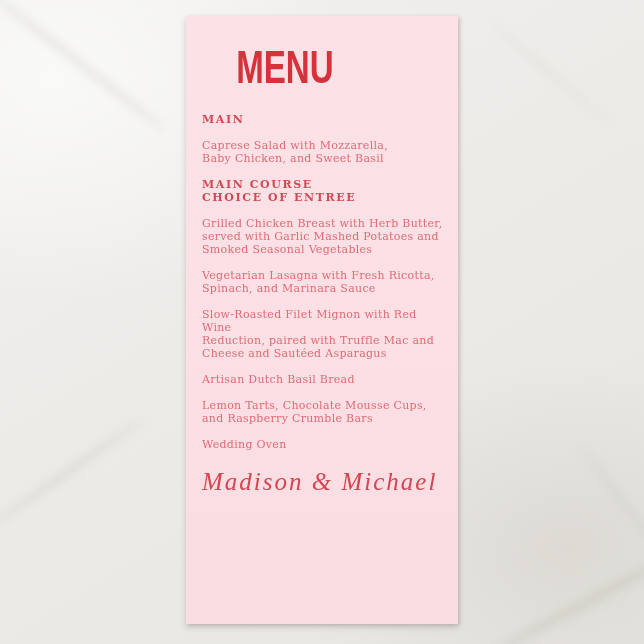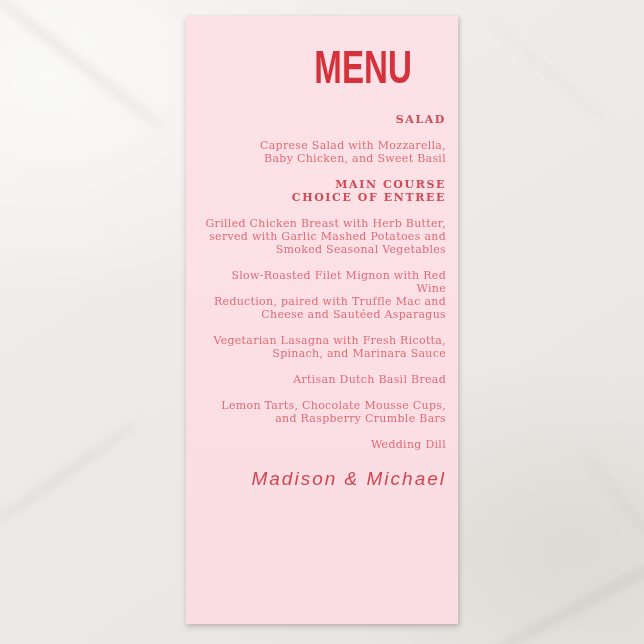--- a/index.html
+++ b/index.html
@@ -29,21 +29,21 @@
   .vein-5 { left: 470px; top: 70px;  width: 160px; height: 6px;  transform: rotate(40deg); opacity: .35; }
 
   .card {
     position: absolute;
     left: 186px;
     top: 16px;
     width: 272px;
     height: 608px;
     background: linear-gradient(#fce2e7, #fadde2);
     box-shadow: 0 3px 6px rgba(140,130,130,0.38), 2px 1px 3px rgba(150,140,140,0.25);
-    text-align: right;
+    text-align: left;
     box-sizing: border-box;
     padding: 28px 12px 0 16px;
   }
 
   .menu-title {
     font-family: "Liberation Sans", sans-serif;
     font-weight: bold;
     font-size: 46px;
     line-height: 46px;
     color: #d5323c;
@@ -68,63 +68,63 @@
     font-family: "DejaVu Serif", serif;
     font-size: 11px;
     line-height: 13px;
     letter-spacing: 0.3px;
     color: #e06b75;
     margin: 0 0 13px 0;
     white-space: pre-line;
   }
 
   .couple-names {
-    font-family: Liberation Sans, sans-serif;
+    font-family: Liberation Serif, serif;
     font-style: italic;
-    font-size: 19px;
+    font-size: 25px;
     letter-spacing: 2px;
     color: #d4454f;
     margin-top: 17px;
   }
 </style>
 </head>
 <body>
 
 <div class="scene">
   <div class="vein vein-1"></div>
   <div class="vein vein-2"></div>
   <div class="vein vein-3"></div>
   <div class="vein vein-4"></div>
   <div class="vein vein-5"></div>
 
   <div class="card">
     <h1 class="menu-title">MENU</h1>
 
 
     <div>
-      <div class="section-heading">SALAD</div>
+      <div class="section-heading">MAIN</div>
       <p class="menu-item">Caprese Salad with Mozzarella,
 Baby Chicken, and Sweet Basil</p>
     </div>
 
     <div>
       <div class="section-heading">MAIN COURSE
 CHOICE OF ENTREE</div>
       <p class="menu-item">Grilled Chicken Breast with Herb Butter,
 served with Garlic Mashed Potatoes and
 Smoked Seasonal Vegetables</p>
+      <p class="menu-item">Vegetarian Lasagna with Fresh Ricotta,
+Spinach, and Marinara Sauce</p>
       <p class="menu-item">Slow-Roasted Filet Mignon with Red Wine
 Reduction, paired with Truffle Mac and
 Cheese and Sautéed Asparagus</p>
-      <p class="menu-item">Vegetarian Lasagna with Fresh Ricotta,
-Spinach, and Marinara Sauce</p>
       <p class="menu-item">Artisan Dutch Basil Bread</p>
     </div>
 
     <div>
       <p class="menu-item">Lemon Tarts, Chocolate Mousse Cups,
 and Raspberry Crumble Bars</p>
-      <p class="menu-item">Wedding Dill</p>
+      <p class="menu-item">Wedding Oven</p>
     </div>
 
     <div class="couple-names">Madison &amp; Michael</div>
   </div>
 </div>
 
 </body></html>

